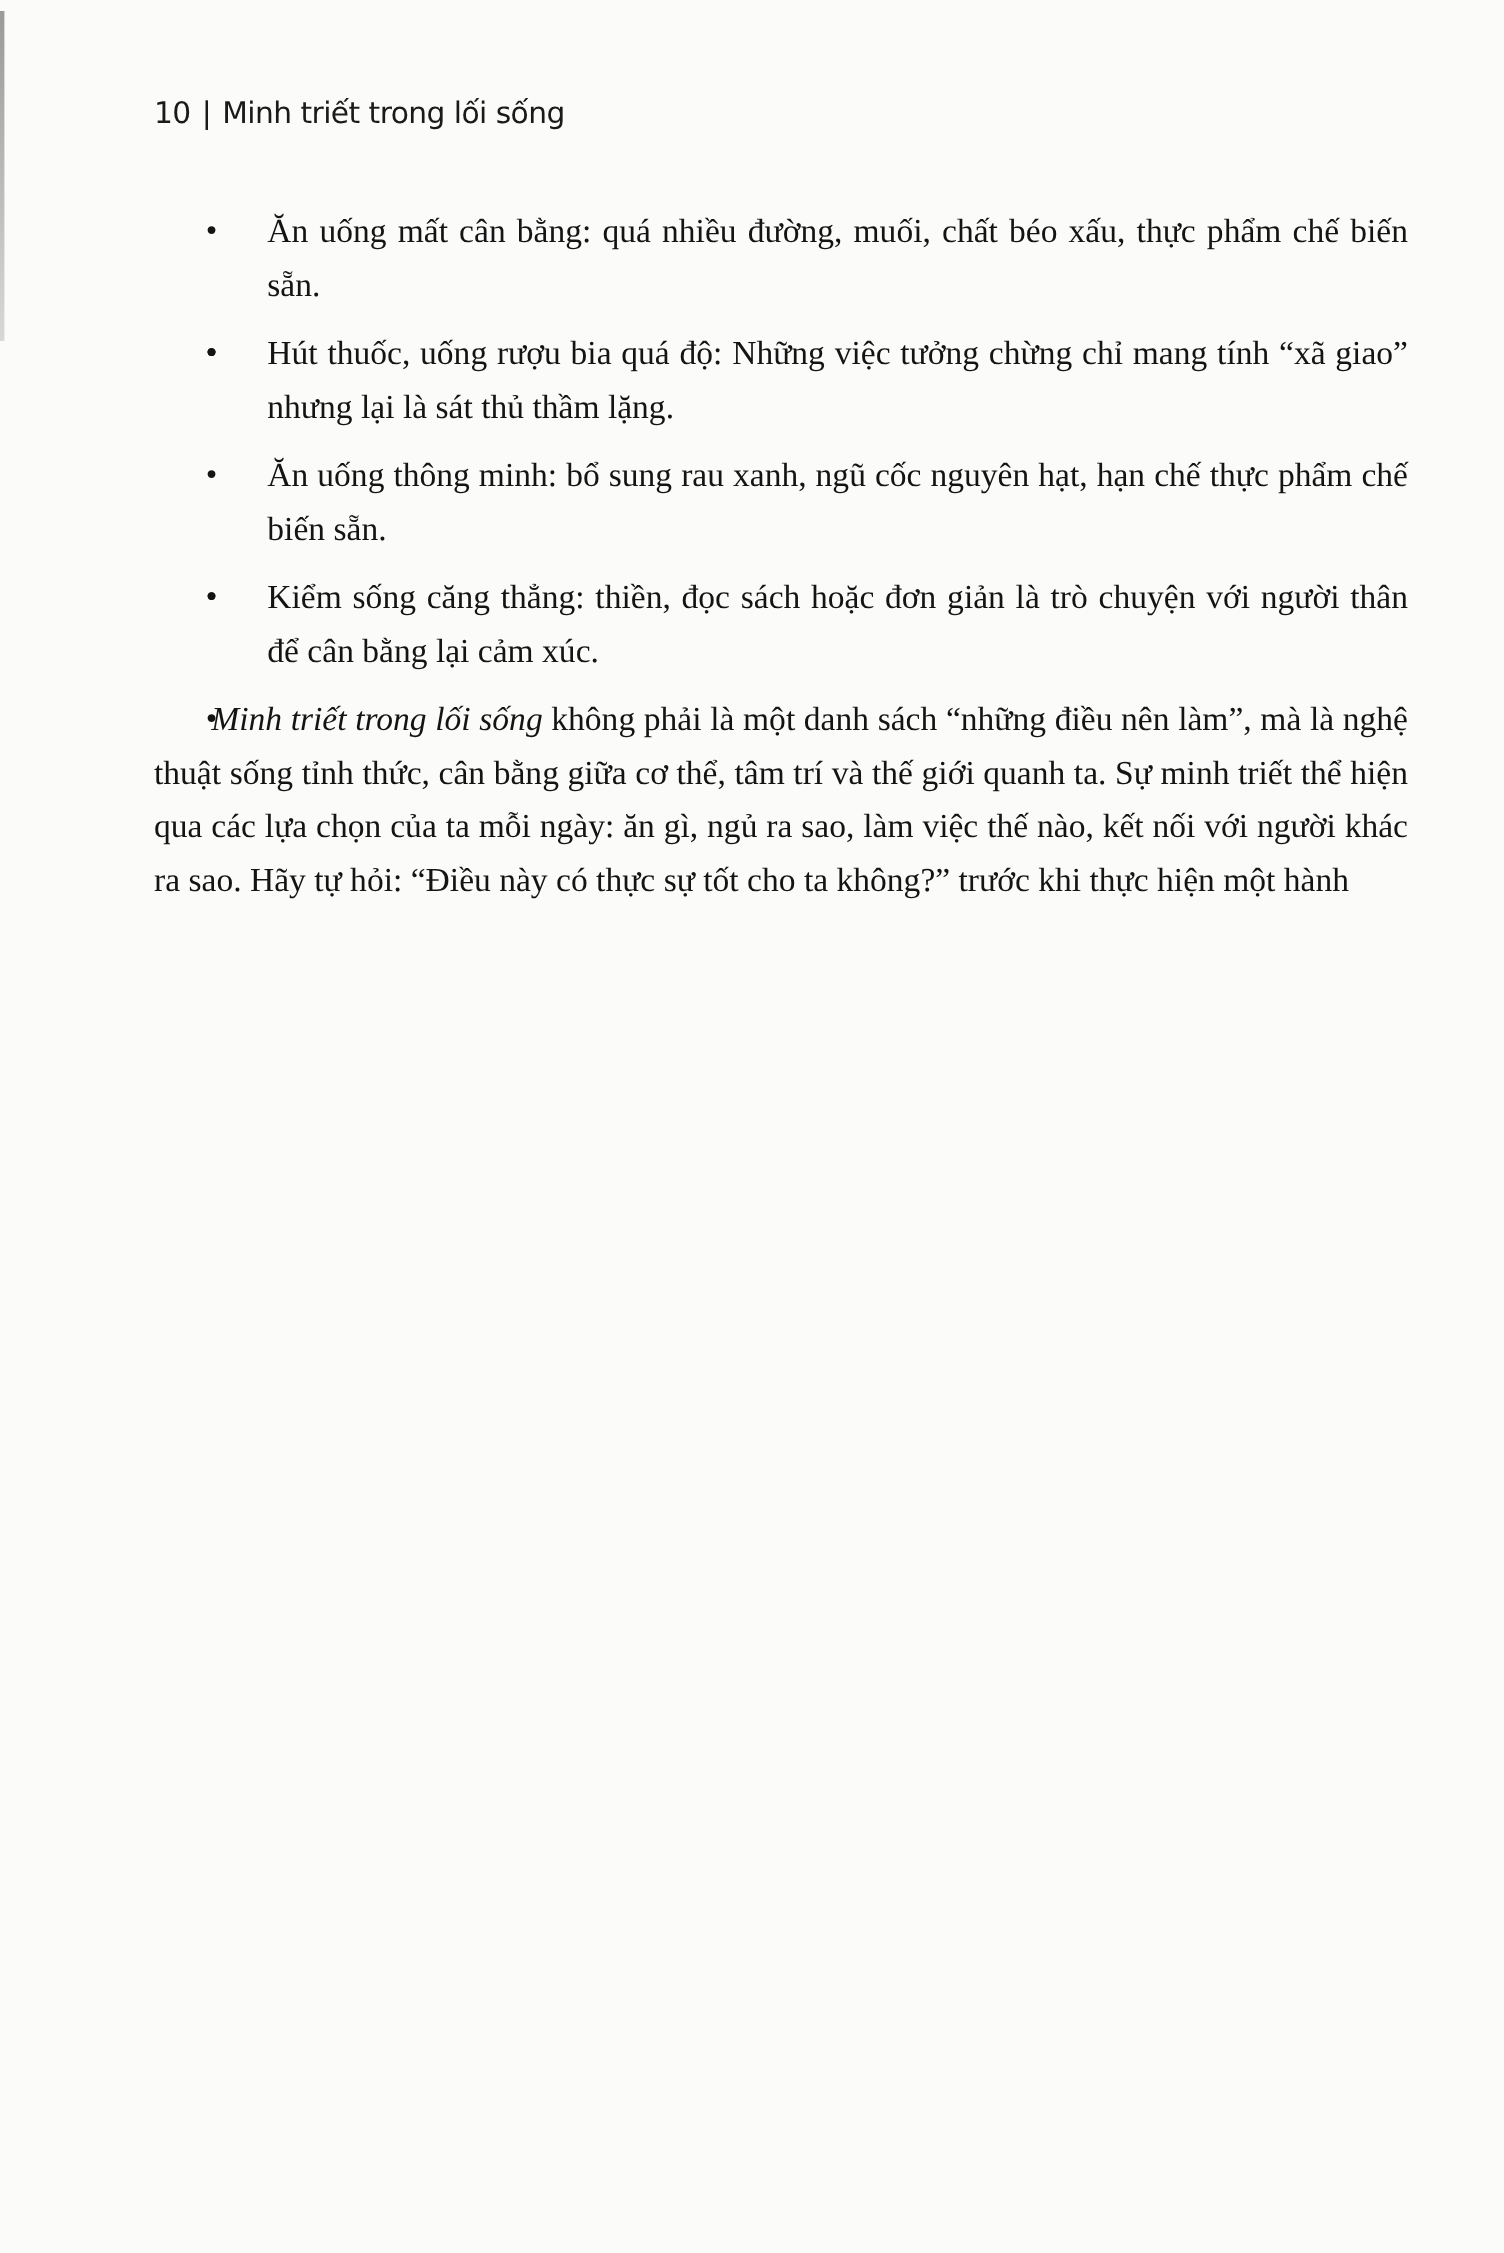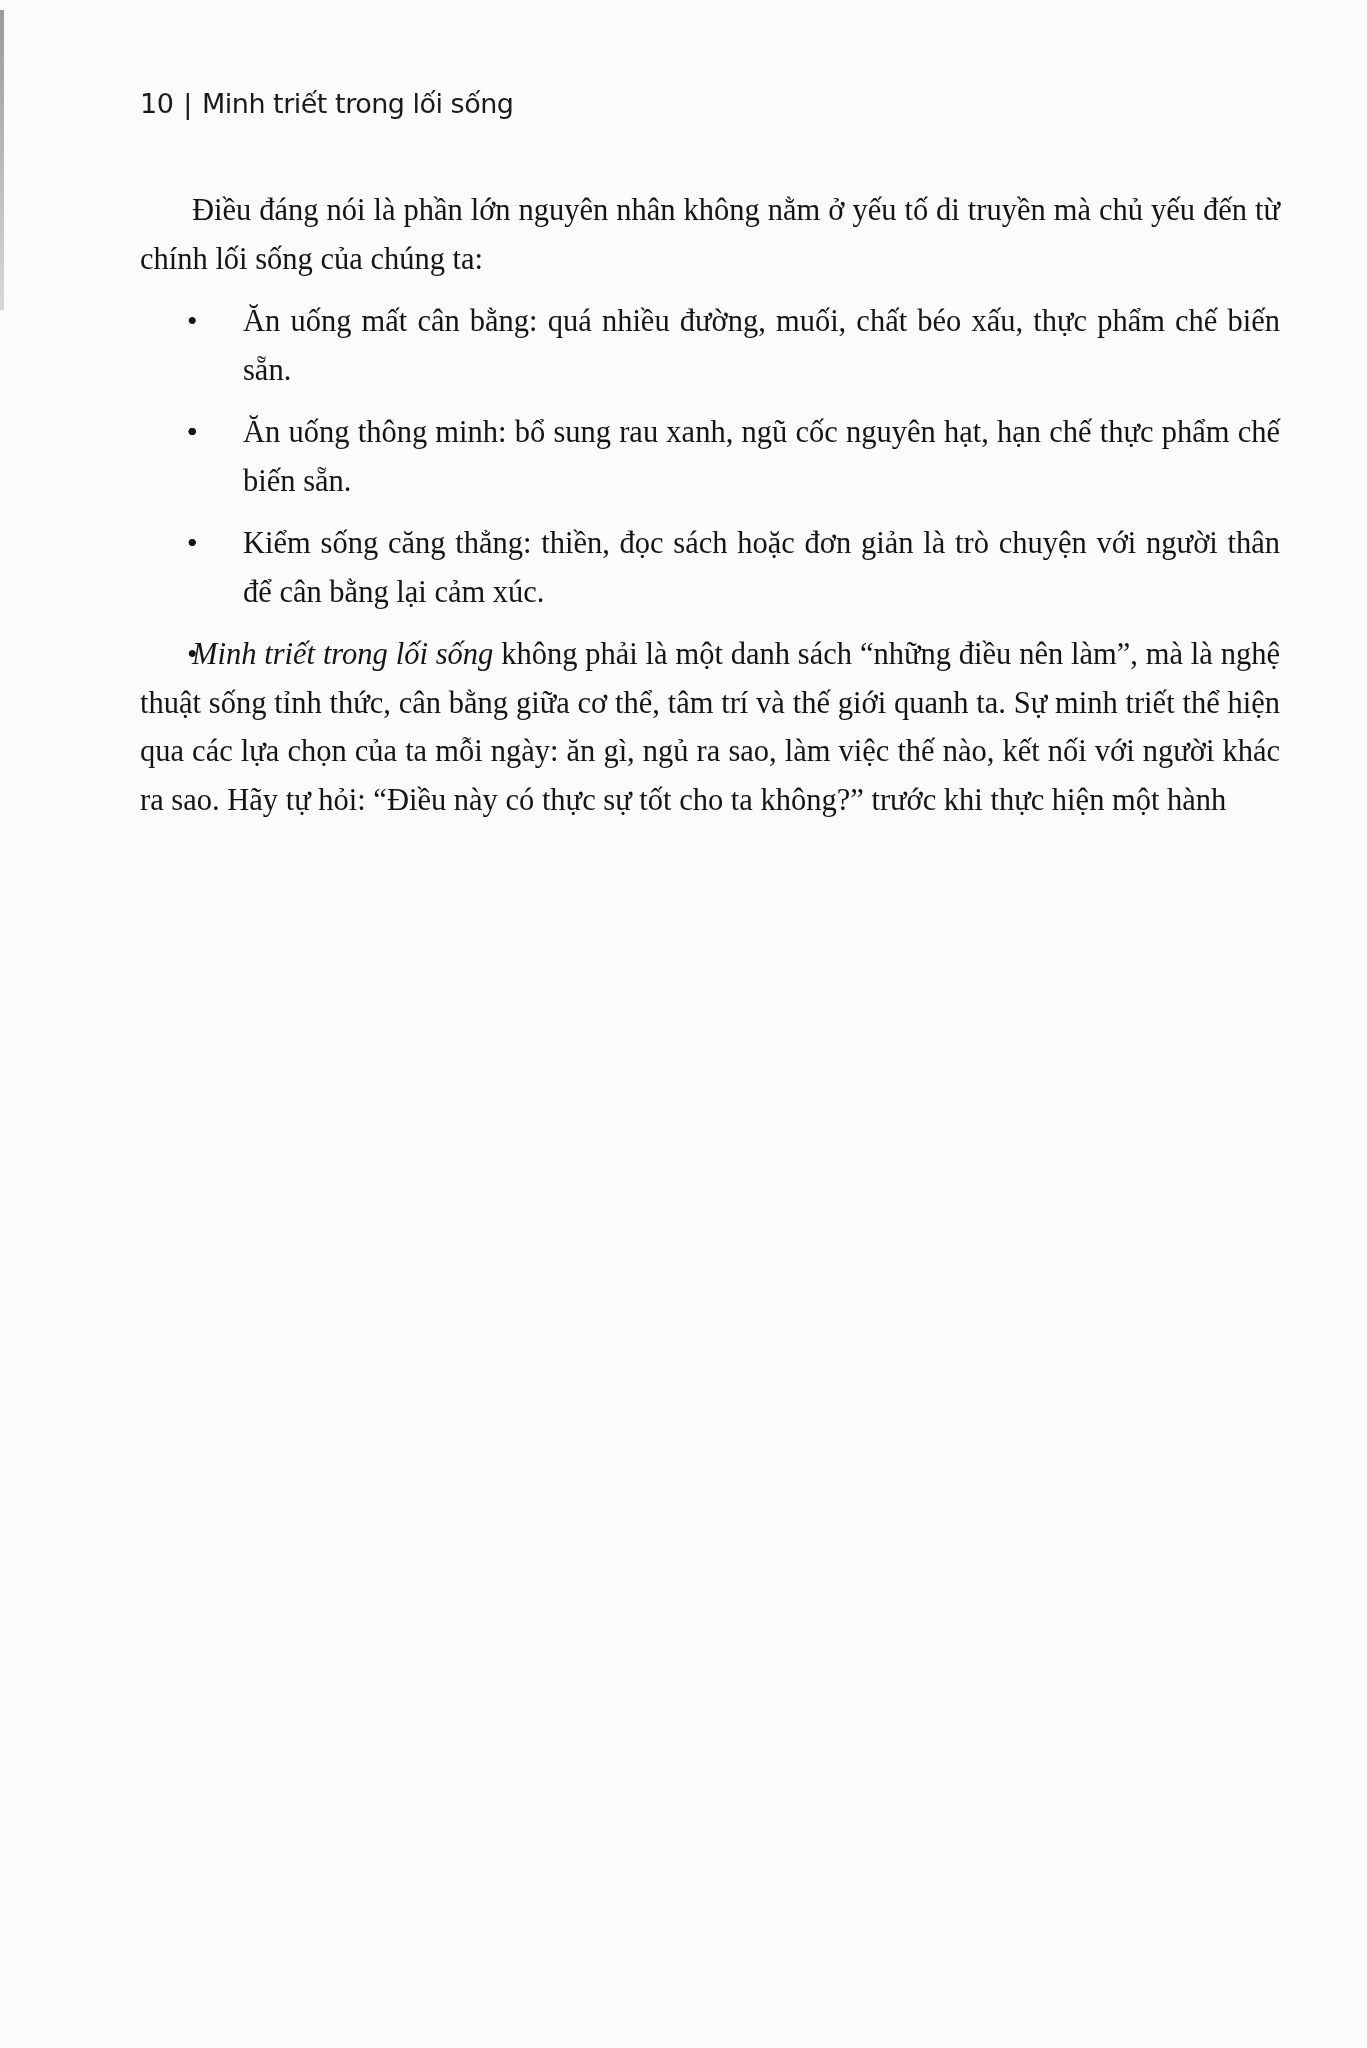--- a/index.html
+++ b/index.html
@@ -46,35 +46,35 @@
 <div class="left-edge"></div>
 
 <div class="page">
 
   <div class="running-head">
     <span>10</span><span class="sep">|</span><span>Minh triết trong lối sống</span>
   </div>
 
   <div class="body-text">
 
-    <p class="para first">Điều đáng nói là phần lớn nguyên nhân không nằm ở yếu tố di truyền mà chủ yếu đến từ chính lối sống của chúng ta:</p>
 
     <ul class="list">
       <li class="list-item">
         <span class="bullet">•</span>
         <span>Ăn uống mất cân bằng: quá nhiều đường, muối, chất béo xấu, thực phẩm chế biến sẵn.</span>
       </li>
       <li class="list-item">
         <span class="bullet">•</span>
       </li>
       <li class="list-item">
         <span class="bullet">•</span>
       </li>
       <li class="list-item">
         <span class="bullet">•</span>
+        <span>Hút thuốc, uống rượu bia quá độ: Những việc tưởng chừng chỉ mang tính “xã giao” nhưng lại là sát thủ thầm lặng.</span>
       </li>
     </ul>
 
 
     <ul class="list">
       <li class="list-item">
         <span class="bullet">•</span>
         <span>Ăn uống thông minh: bổ sung rau xanh, ngũ cốc nguyên hạt, hạn chế thực phẩm chế biến sẵn.</span>
       </li>
       <li class="list-item">

